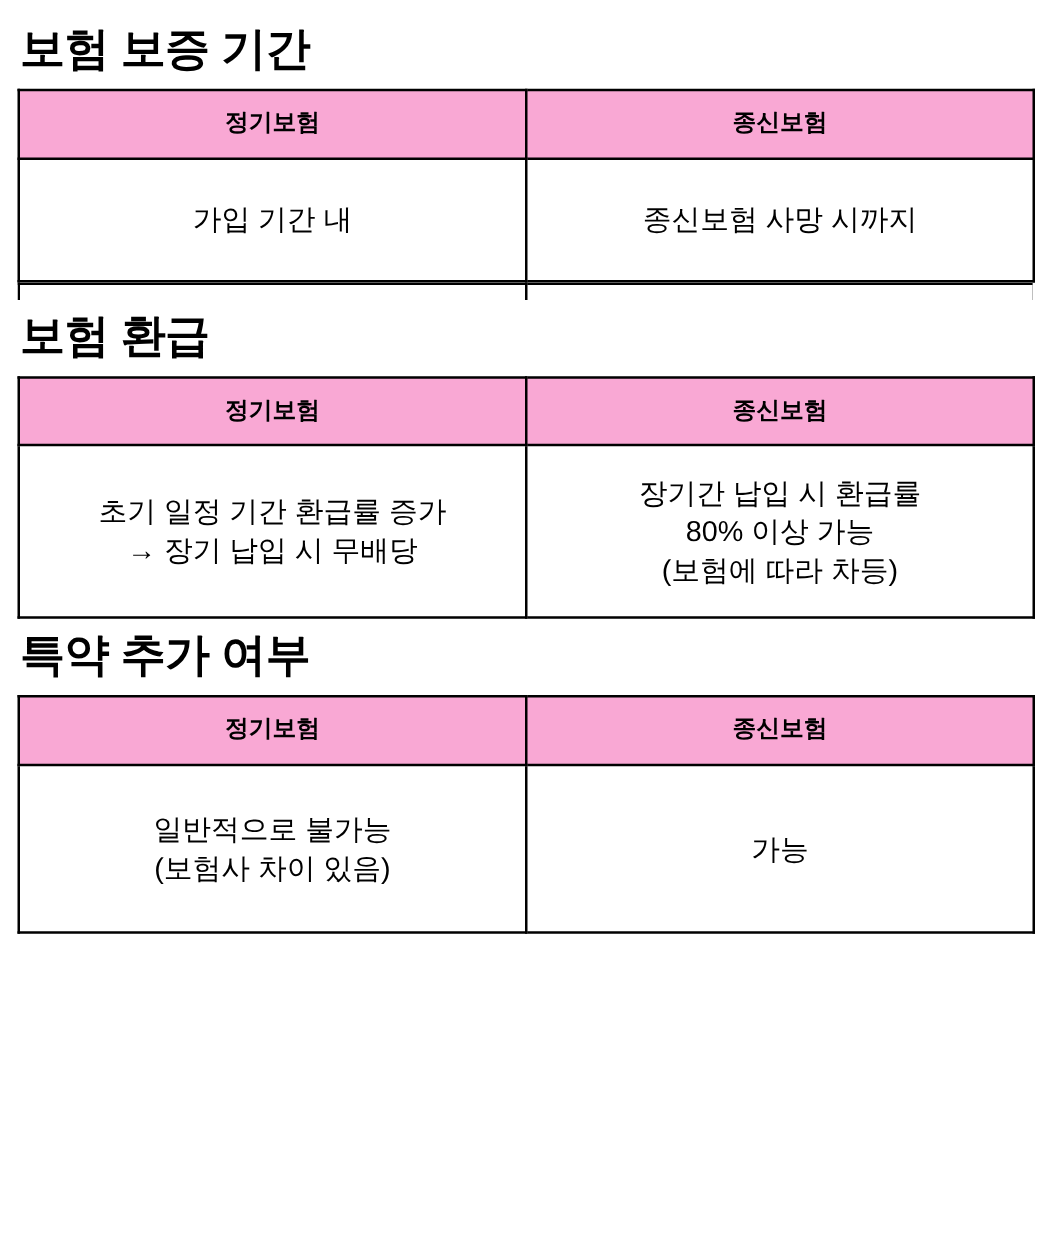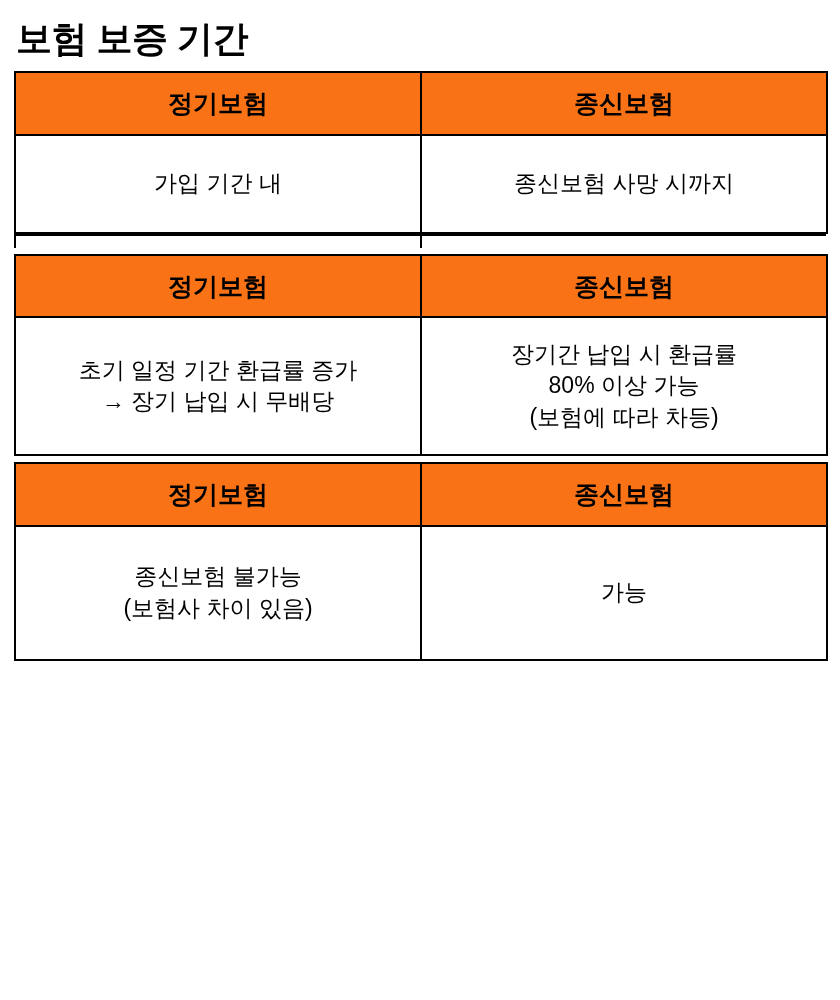--- a/index.html
+++ b/index.html
@@ -31,23 +31,23 @@
   }
   table.cmp {
     width: 812px;
     border-collapse: collapse;
     table-layout: fixed;
     border: 2px solid #000000;
   }
   table.cmp col.c1 { width: 406px; }
   table.cmp col.c2 { width: 406px; }
   table.cmp th {
-    background: #f97316;
+    background: #f9a8d4;
     border: 2px solid #000000;
-    font-size: 25px;
+    font-size: 19px;
     font-weight: 700;
     text-align: center;
     padding: 14px 6px;
     line-height: 1.3;
   }
   table.cmp td {
     background: #ffffff;
     border: 2px solid #000000;
     font-size: 23px;
     font-weight: 400;
@@ -111,20 +111,21 @@
           <tr>
             <td></td>
             <td></td>
           </tr>
         </tbody>
       </table>
     </div>
   </div>
 
   <div class="section sec2">
+    <div class="section-title">보험 환급</div>
     <table class="cmp">
       <colgroup>
           <col class="c1">
           <col class="c2">
         </colgroup>
       <thead>
         <tr>
           <th>정기보험</th>
           <th>종신보험</th>
         </tr>
@@ -135,34 +136,35 @@
 → 장기 납입 시 무배당</td>
           <td>장기간 납입 시 환급률
 80% 이상 가능
 (보험에 따라 차등)</td>
         </tr>
       </tbody>
     </table>
   </div>
 
   <div class="section sec3">
+    <div class="section-title">특약 추가 여부</div>
     <table class="cmp">
       <colgroup>
           <col class="c1">
           <col class="c2">
         </colgroup>
       <thead>
         <tr>
           <th>정기보험</th>
           <th>종신보험</th>
         </tr>
       </thead>
       <tbody>
         <tr>
-          <td>종신보험 불가능
+          <td>일반적으로 불가능
 (보험사 차이 있음)</td>
           <td>가능</td>
         </tr>
       </tbody>
     </table>
   </div>
 
 </div>
 
 </body></html>

